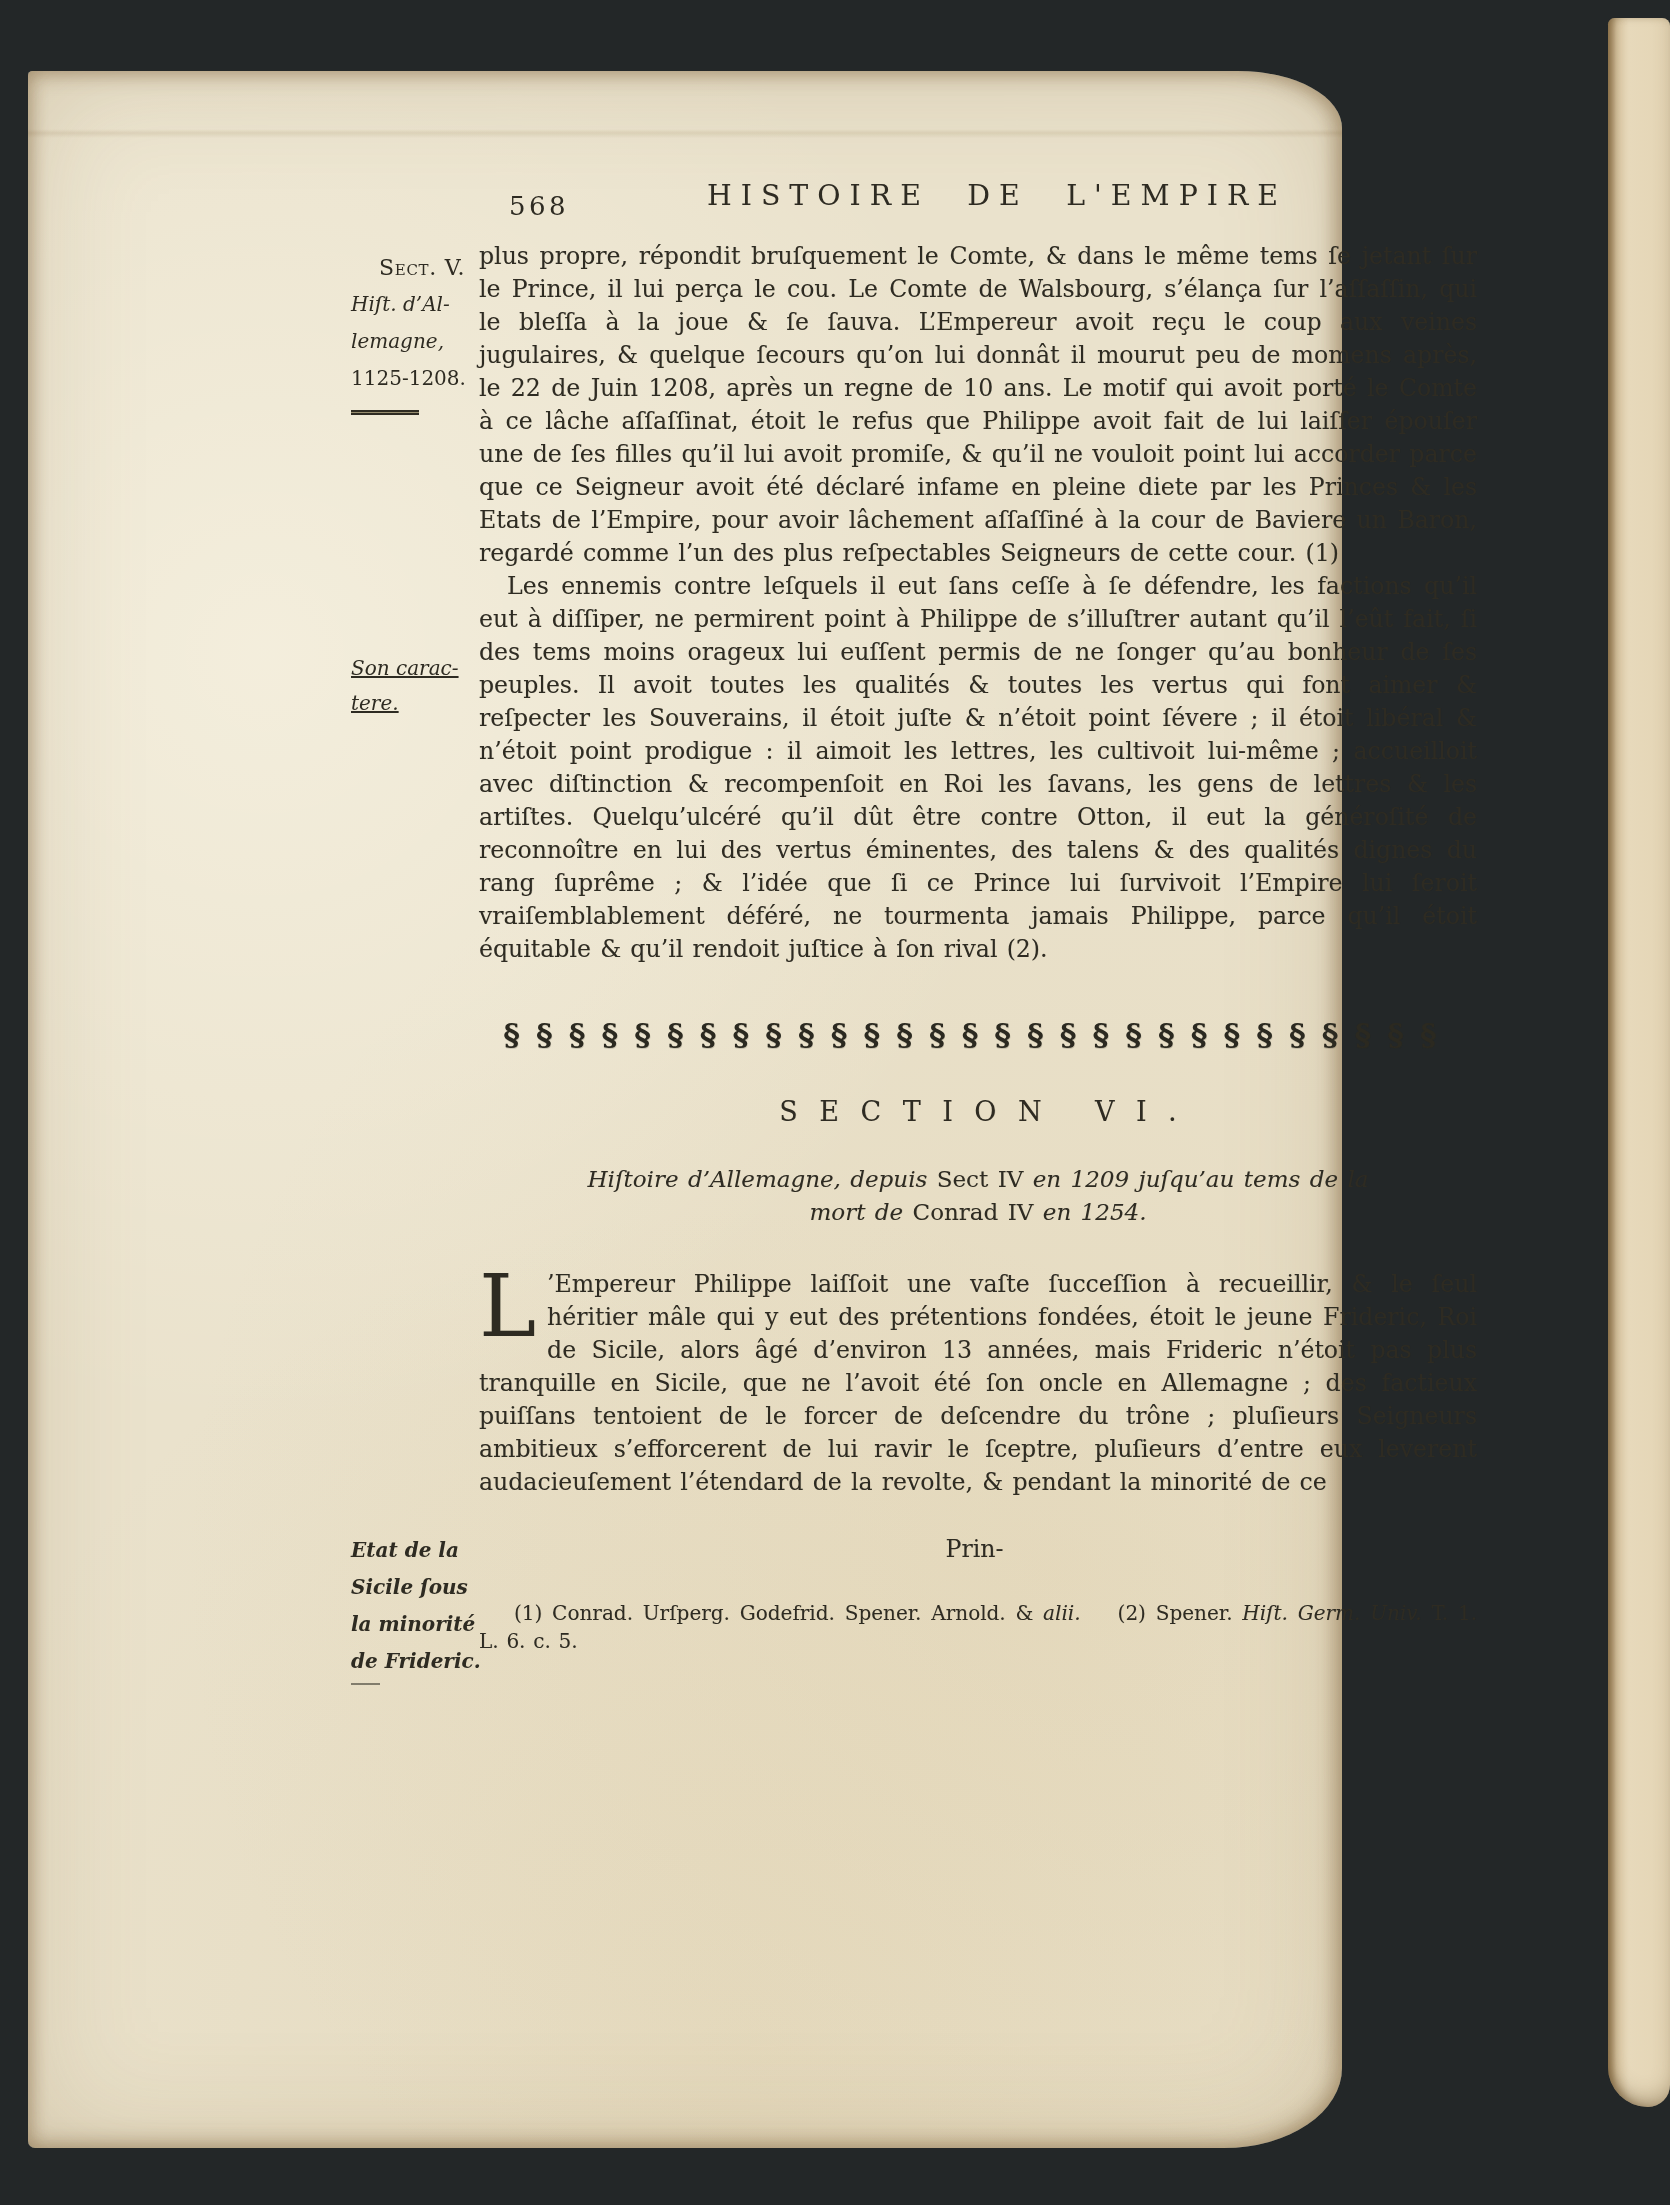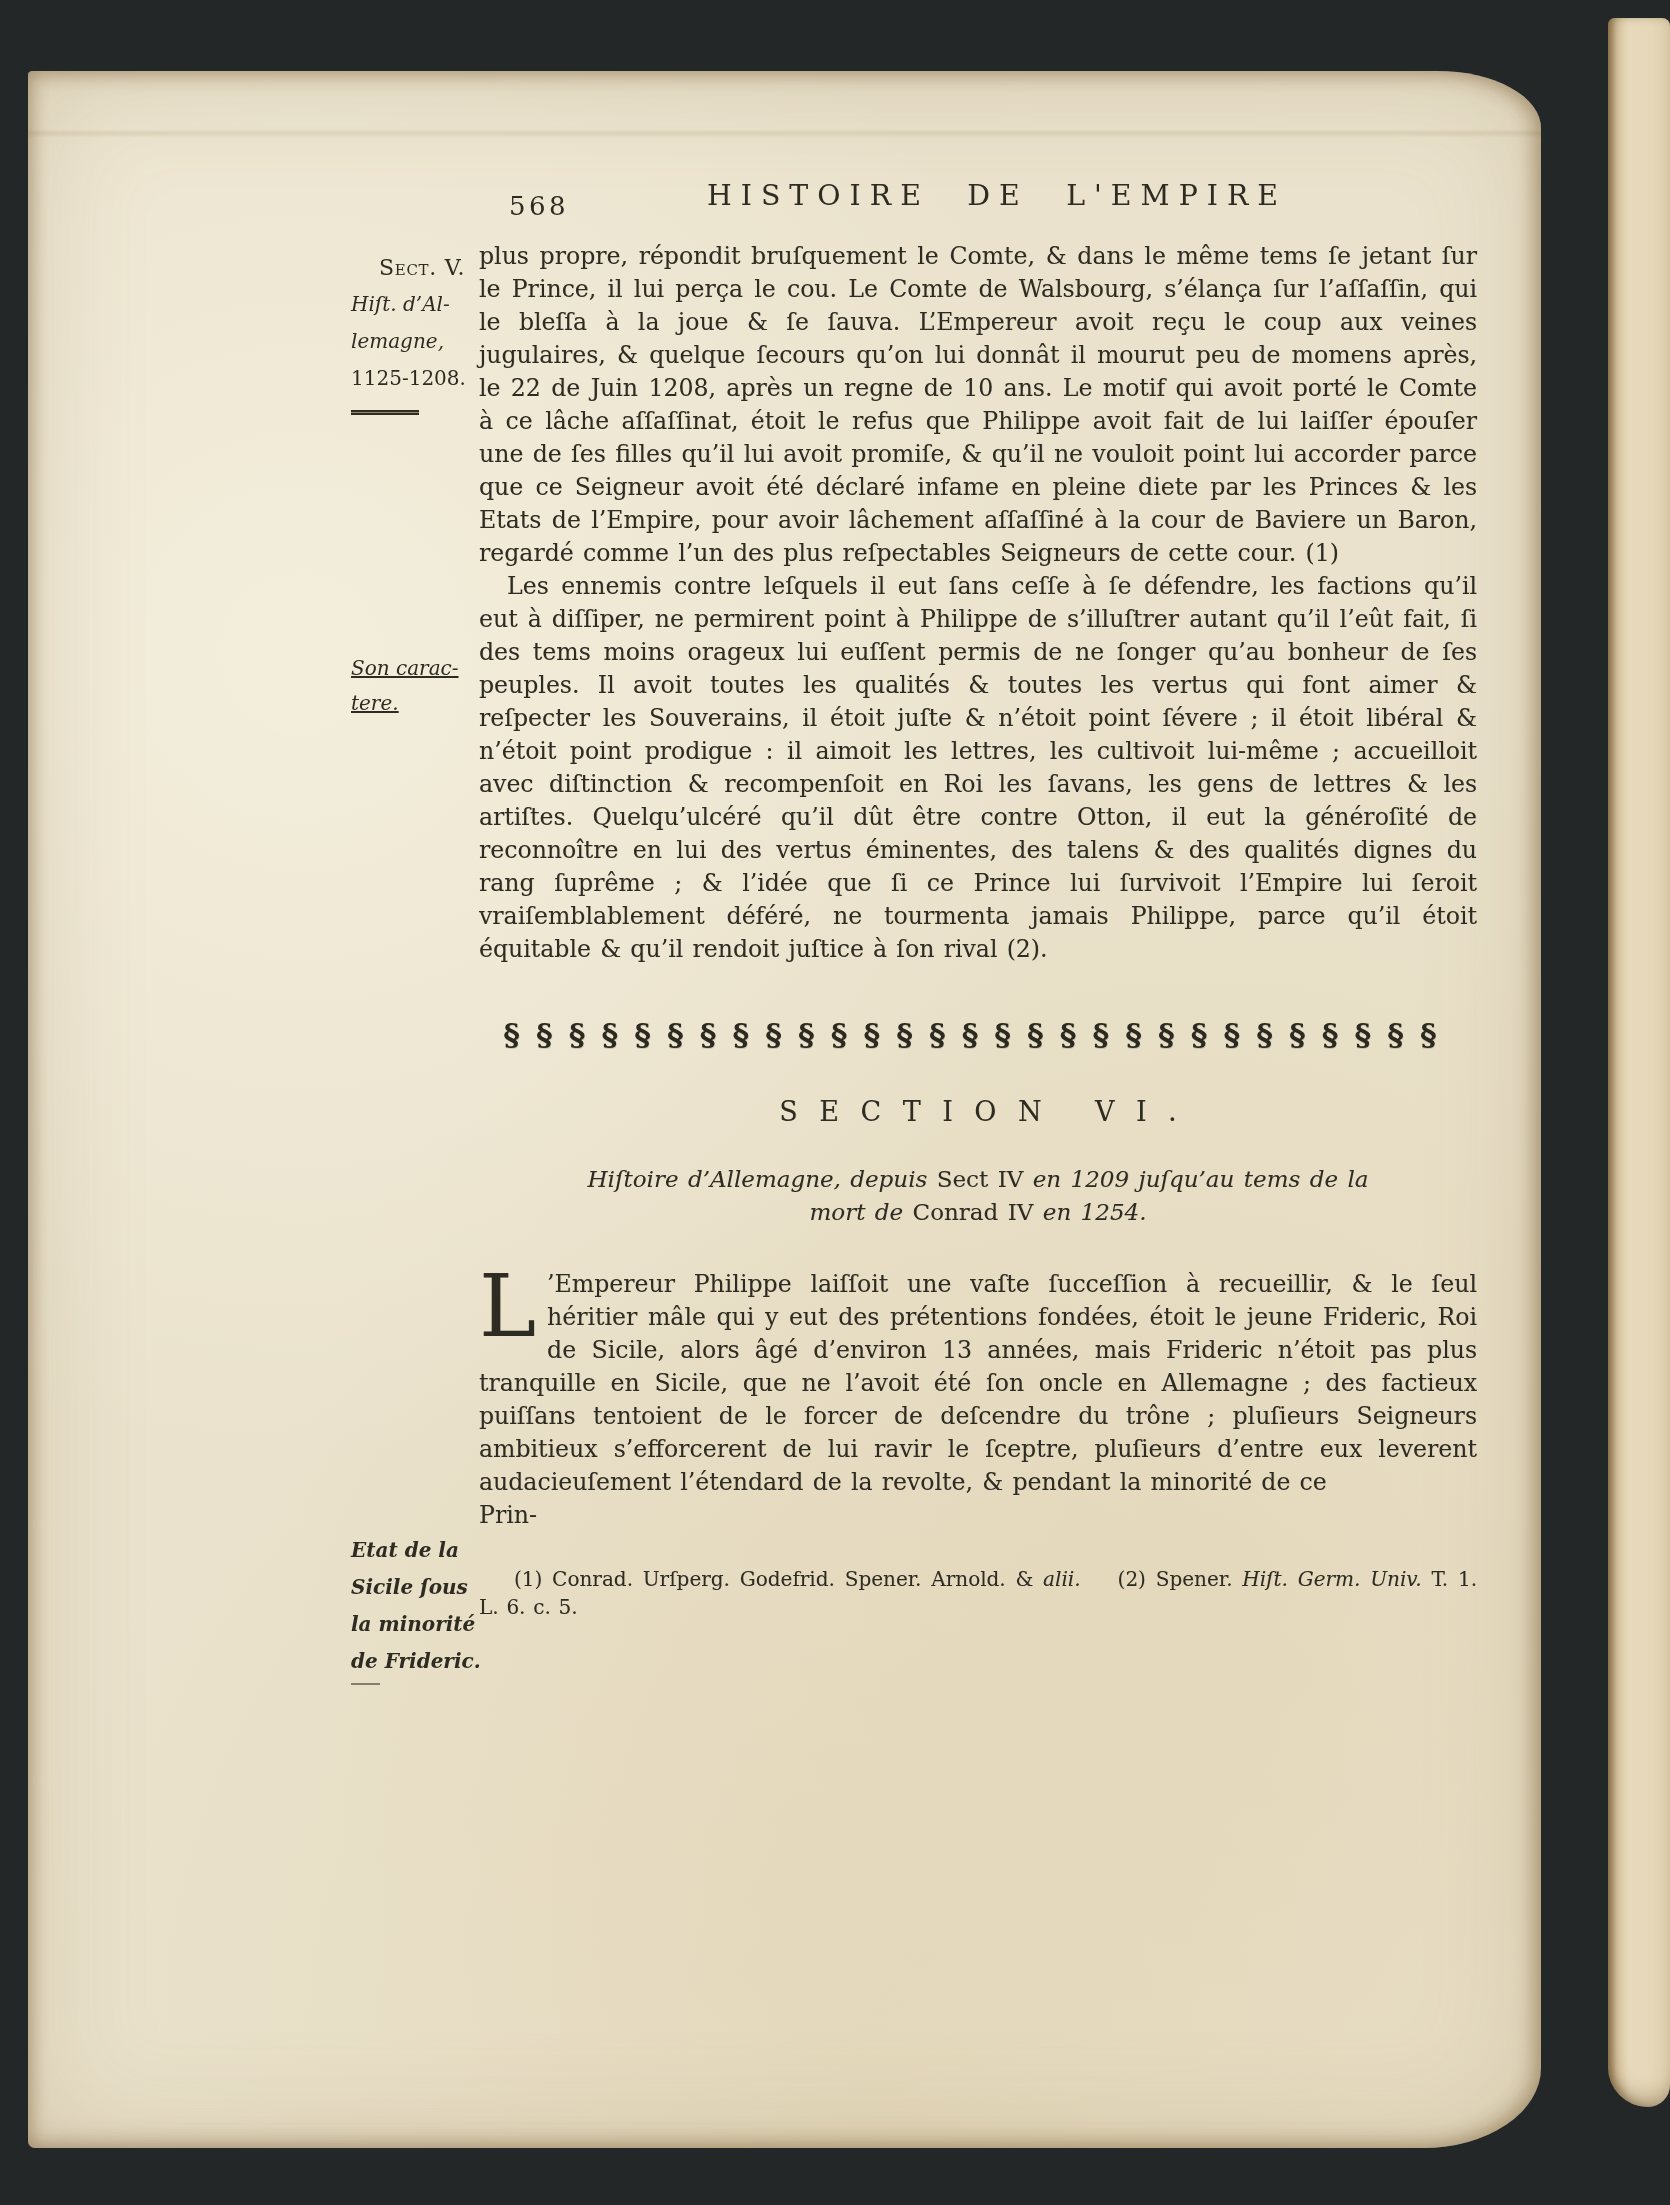--- a/index.html
+++ b/index.html
@@ -10,21 +10,21 @@
   }
   
   .page-edge-strip{
     position:absolute;left:1608px;top:18px;width:62px;height:2089px;
     background:linear-gradient(90deg,#b99e72 0px,#d9c6a2 8.3px,#e7d9bb 21px,#e4d5b5 100%);
     border-radius:7px 8.3px 23.6px 43px;
     box-shadow:inset 7px 0 9.7px -2.8px rgba(96,72,38,.55), inset 0 -12.5px 21px -7px rgba(96,72,38,.45);
   }
   
   .page{
-    position:absolute;left:28px;top:71px;width:1513px;height:2077px;
+    position:absolute;left:28px;top:71px;width:1314px;height:2077px;
     background-color:#eae2cc;
     background-image:
       linear-gradient(180deg, rgba(150,125,85,0) 58px, rgba(150,125,85,.16) 62px, rgba(150,125,85,0) 67px),
       radial-gradient(circle at 18% 28%, rgba(255,252,240,.45), rgba(255,252,240,0) 42%),
       radial-gradient(circle at 78% 72%, rgba(213,192,146,.22), rgba(213,192,146,0) 48%),
       radial-gradient(circle at 55% 95%, rgba(210,188,140,.20), rgba(210,188,140,0) 40%);
     border-radius:4.2px 104px 118px 7px / 4.2px 57px 80px 7px;
     box-shadow:
       inset 0 0 118px rgba(130,105,60,.22),
       inset -9.7px 0 18px rgba(120,90,50,.28),
@@ -71,21 +71,21 @@
   }
   .subtitle{
     margin:35px auto 0;max-width:819px;text-align:center;
     font-style:italic;font-size:23px;line-height:33px;word-spacing:2.1px;
   }
   .subtitle .rm{font-style:normal;}
   .p4{margin-top:39px;}
   .dropcap{
     float:left;font-size:86px;line-height:64px;padding:5.5px 11px 0 0;
   }
-  .catchword{text-align:left;padding-right:7px;line-height:33px;}
+  .catchword{text-align:center;padding-right:7px;line-height:33px;margin-top:34px;}
   .footnote{
     margin-top:33px;font-size:20px;line-height:28.4px;
     text-indent:35px;text-align:justify;word-spacing:1.4px;
   }
   .footnote .it{font-style:italic;}
   .fn2-gap{margin-left:37px;}
 </style>
 </head>
 <body>
 

